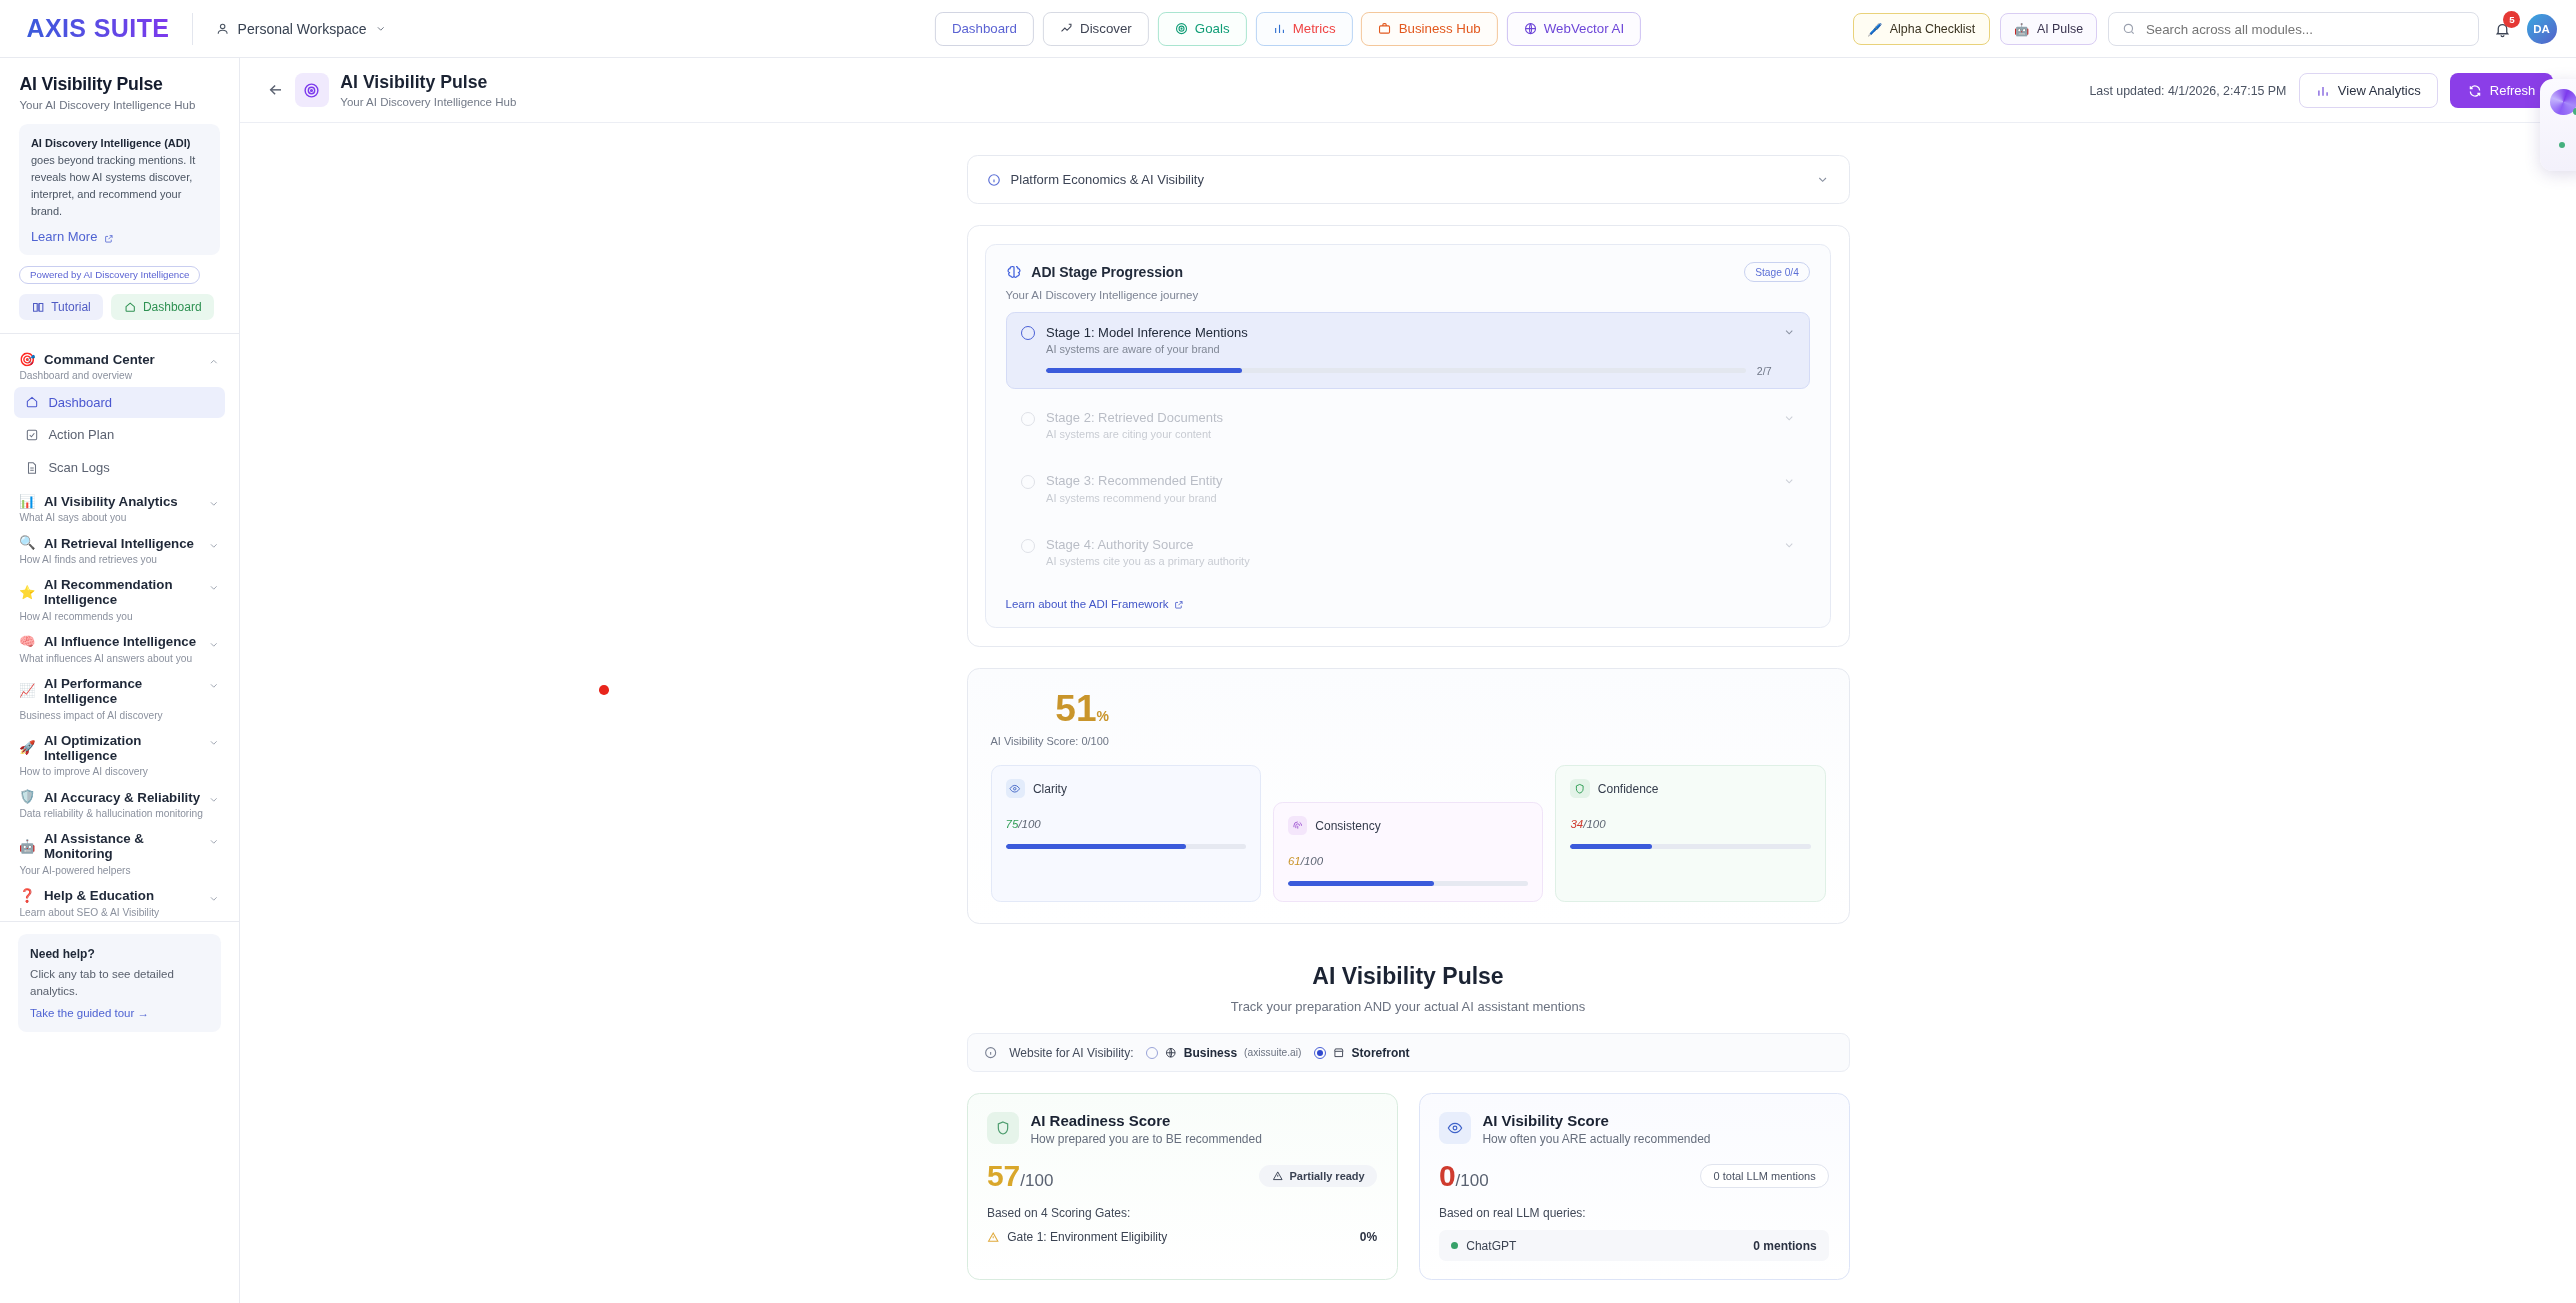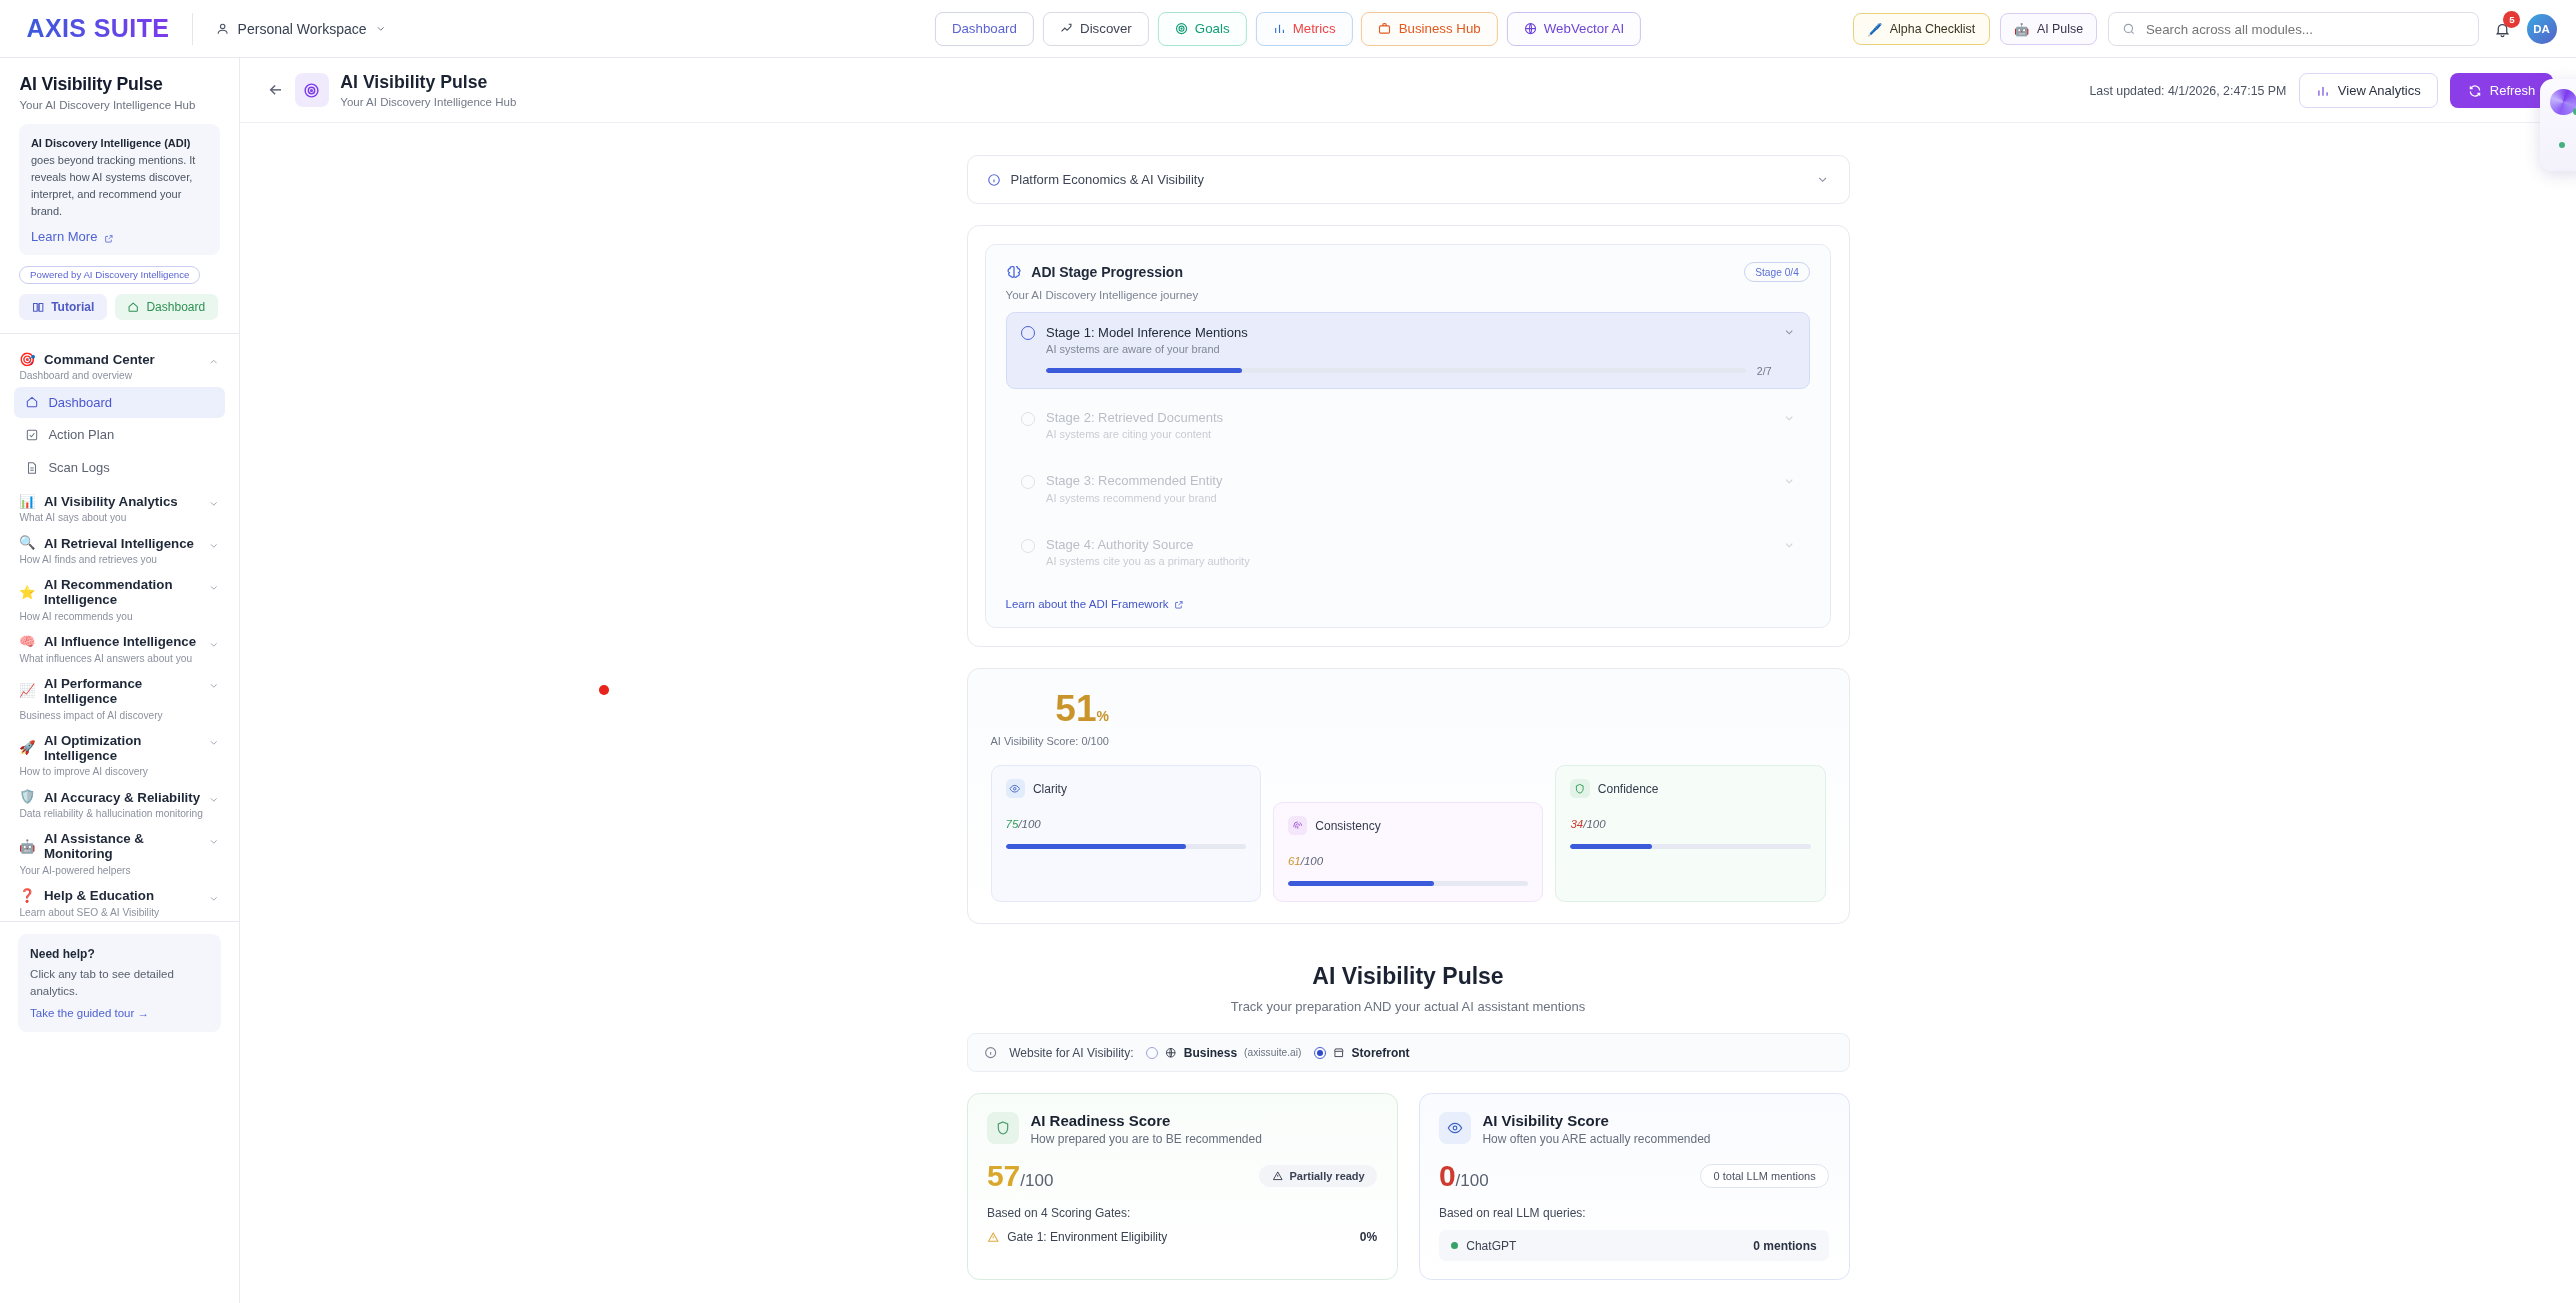--- a/index.html
+++ b/index.html
@@ -116,21 +116,21 @@
     display:inline-block; margin-top:10.6px;
     font-size:9.7px; color:#5b63d3;
     border:0.9px solid #c9cef0; border-radius:883px;
     padding:2.7px 9.7px;
   }
   .sb-btnrow { display:flex; gap:8px; margin-top:9.7px; padding-bottom:13.3px; }
   .sb-btn {
     display:flex; align-items:center; gap:7px;
     padding:6.2px 12.4px; border-radius:7px; font-size:12px; cursor:pointer;
   }
-  .sb-btn.tut { background:#eef0fb; color:#4f5bc4;font-weight:bold; }
+  .sb-btn.tut { background:#eef0fb; color:#4f5bc4; }
   .sb-btn.dash { background:#e9f7ee; color:#2e9152; }
 
   .sb-divider { height:0.9px; background:#e8eaf0; }
 
   .nav { padding: 8.8px 10.6px 0 10.6px; }
   .nav-sec {
     display:flex; align-items:flex-start; justify-content:space-between;
     padding:8.8px 8.8px 3.5px 8.8px; cursor:pointer;
   }
   .nav-sec-main { display:flex; flex-direction:column; }

